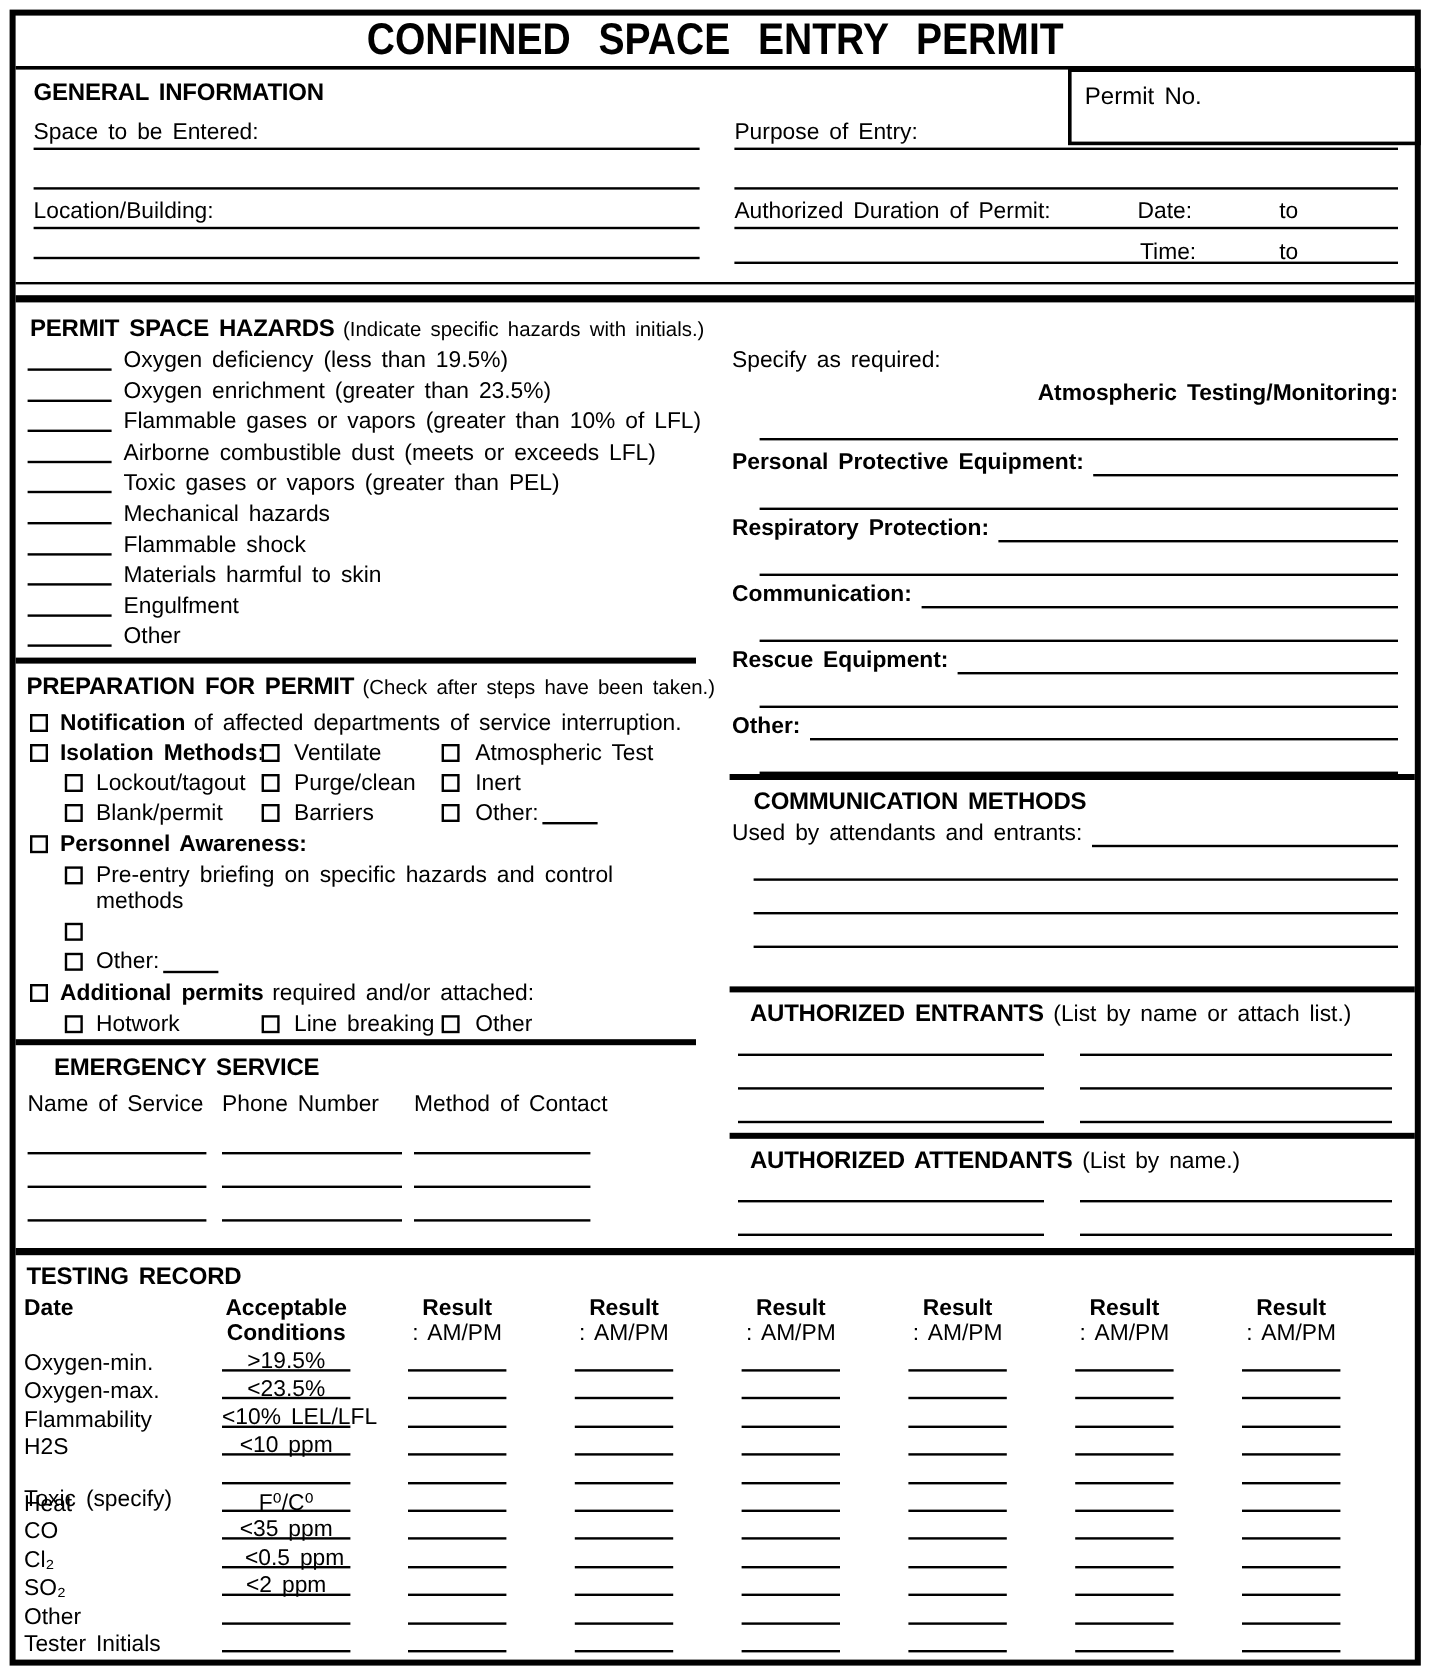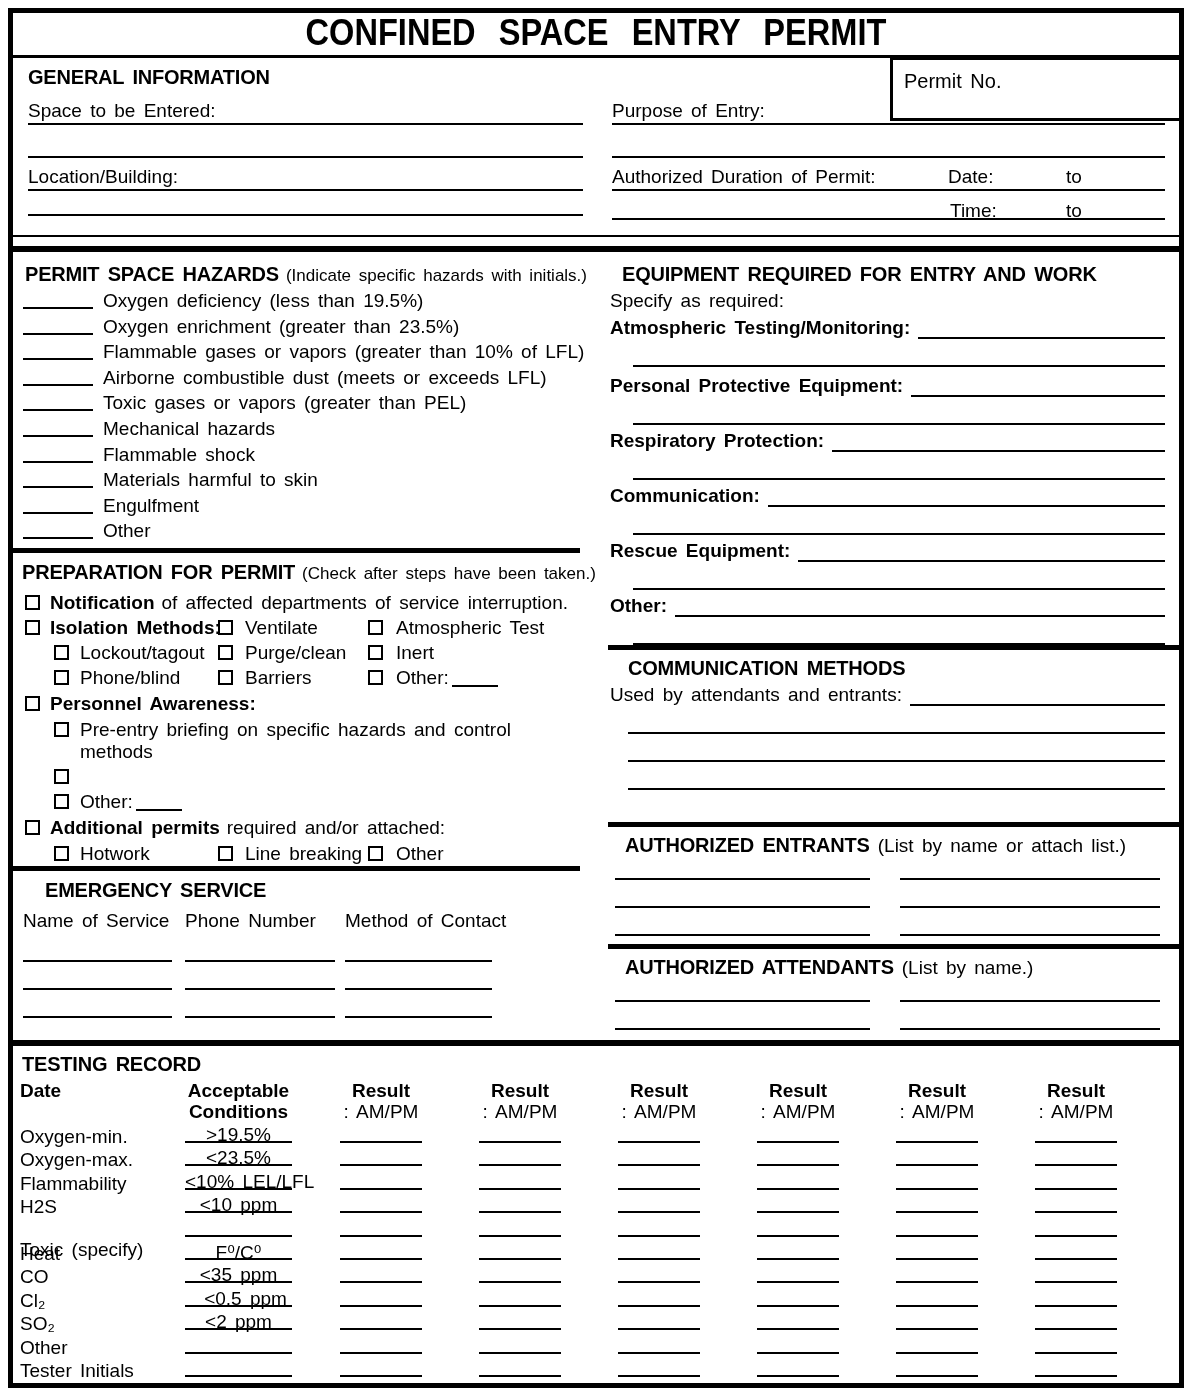--- a/index.html
+++ b/index.html
@@ -104,21 +104,21 @@
   <div class="t" style="left:396px;top:617px;">Atmospheric Test</div>
 
   <span class="cb" style="left:54px;top:645px;"></span>
   <div class="t" style="left:80px;top:642px;">Lockout/tagout</div>
   <span class="cb" style="left:218px;top:645px;"></span>
   <div class="t" style="left:245px;top:642px;">Purge/clean</div>
   <span class="cb" style="left:368px;top:645px;"></span>
   <div class="t" style="left:396px;top:642px;">Inert</div>
 
   <span class="cb" style="left:54px;top:670px;"></span>
-  <div class="t" style="left:80px;top:667px;">Phone/blind</div>
+  <div class="t" style="left:80px;top:667px;">Blank/permit</div>
   <span class="cb" style="left:218px;top:670px;"></span>
   <div class="t" style="left:245px;top:667px;">Barriers</div>
   <span class="cb" style="left:368px;top:670px;"></span>
   <div class="t" style="left:396px;top:667px;">Other:</div>
   <div class="ln" style="left:452px;top:685px;width:46px;"></div>
 
   <span class="cb" style="left:25px;top:696px;"></span>
   <div class="t b" style="left:50px;top:693px;">Personnel Awareness:</div>
 
   <span class="cb" style="left:54px;top:722px;"></span>
@@ -152,24 +152,23 @@
       <div class="ln" style="left:185px;top:960px;width:150px;"></div>
       <div class="ln" style="left:345px;top:960px;width:147px;"></div>
       <div class="ln" style="left:23px;top:988px;width:149px;"></div>
       <div class="ln" style="left:185px;top:988px;width:150px;"></div>
       <div class="ln" style="left:345px;top:988px;width:147px;"></div>
       <div class="ln" style="left:23px;top:1016px;width:149px;"></div>
       <div class="ln" style="left:185px;top:1016px;width:150px;"></div>
       <div class="ln" style="left:345px;top:1016px;width:147px;"></div>
     </div>
 
-  <div class="t h" style="left:622px;top:263px;">EQUIPMENT REQUIRED FOR ENTRY AND WORK</div>
   <div class="t" style="left:610px;top:290px;">Specify as required:</div>
   <div id="equipment-fields">
-      <div class="flexrow" style="left:610px;top:317px;width:555px;">
+      <div class="flexrow" style="left:610px;top:317px;width:555px;flex-direction:column;">
         <span class="t b" style="position: static;">Atmospheric Testing/Monitoring:</span>
         <span class="flexline"></span>
       </div>
       <div class="ln" style="left:633px;top:365px;width:532px;"></div>
       <div class="flexrow" style="left:610px;top:375px;width:555px;">
         <span class="t b" style="position: static;">Personal Protective Equipment:</span>
         <span class="flexline"></span>
       </div>
       <div class="ln" style="left:633px;top:423px;width:532px;"></div>
       <div class="flexrow" style="left:610px;top:430px;width:555px;">

